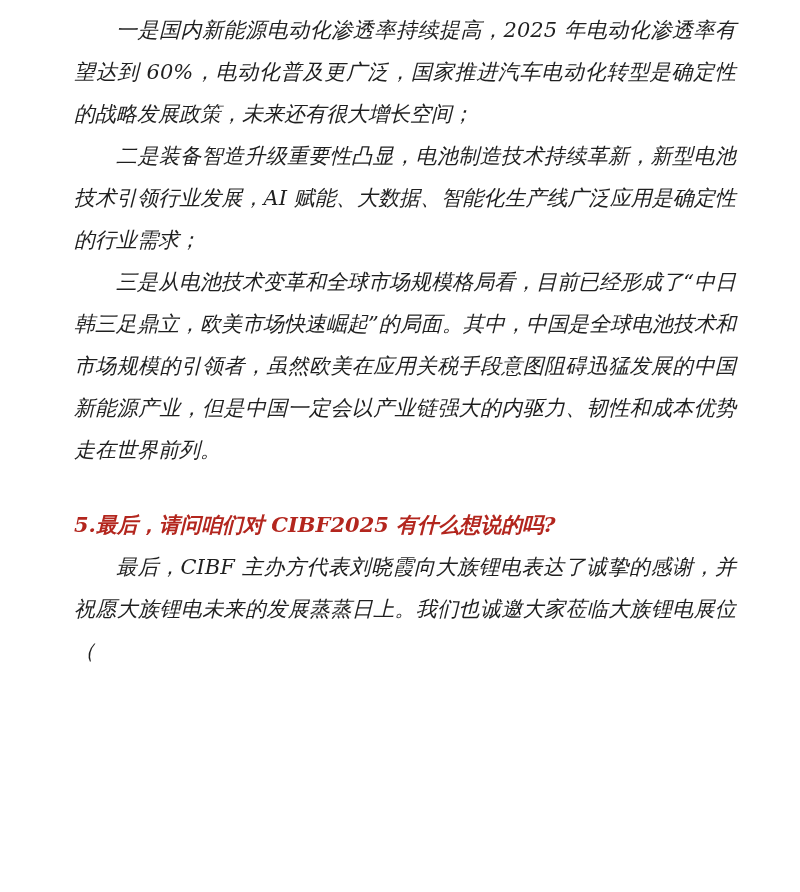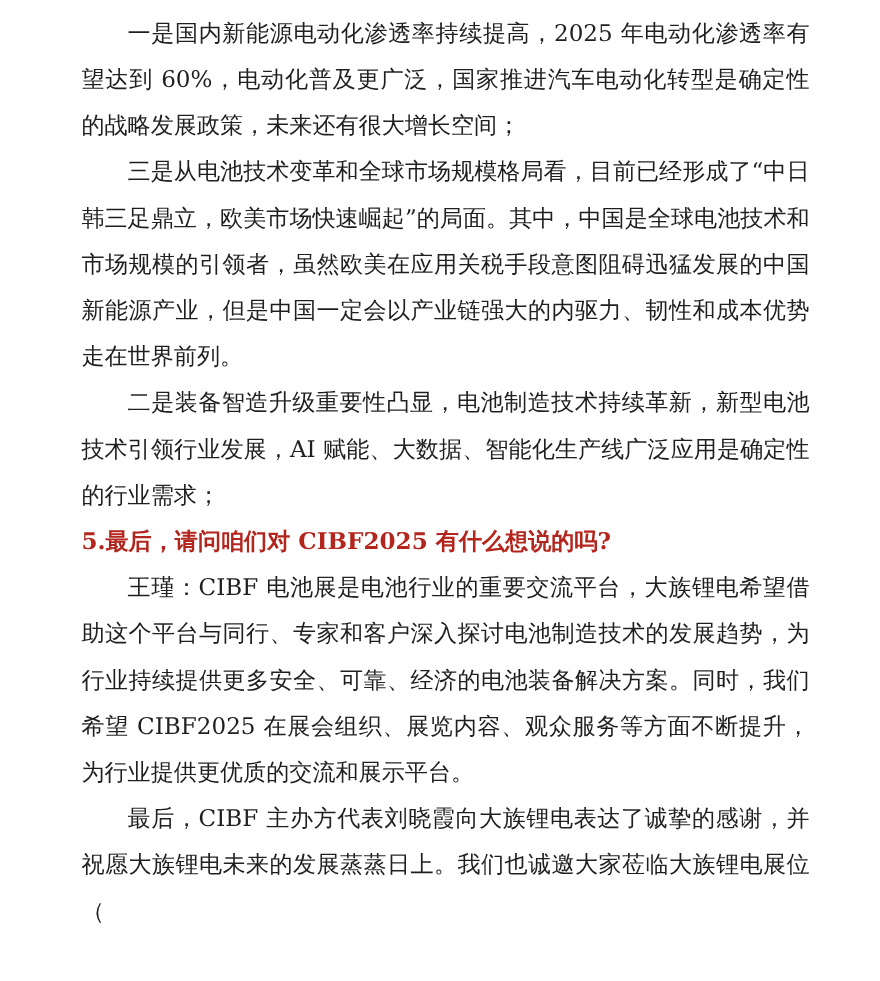--- a/index.html
+++ b/index.html
@@ -12,35 +12,35 @@
   }
   .content {
     box-sizing: border-box;
     padding: 9px 64px 0 74px;
     font-family: "DejaVu Serif", "Liberation Serif", serif;
     font-size: 21px;
     line-height: 42px;
     color: var(--text, #1f1f1f);
     text-align: justify;
   }
-  .content p { margin: 0; }
+  .content p { margin: 0; font-style: italic; }
   p.body { text-indent: 2em; }
   p.heading {
     text-indent: 0;
+    margin-top: 33px;
     font-weight: bold;
     color: var(--red, #b3261e);
   }
   .seg-red { color: var(--red, #b3261e); }
   .seg-text { color: var(--text, #1f1f1f); }
 </style>
 </head>
 <body>
 
 <div class="page">
   <div class="content" id="doc-body">
       <p class="body"><span class="seg-text">一是国内新能源电动化渗透率持续提高，2025 年电动化渗透率有望达到 60%，电动化普及更广泛，国家推进汽车电动化转型是确定性的战略发展政策，未来还有很大增长空间；</span></p>
+      <p class="body"><span class="seg-text">二是装备智造升级重要性凸显，电池制造技术持续革新，新型电池技术引领行业发展，AI 赋能、大数据、智能化生产线广泛应用是确定性的行业需求；</span></p>
       <p class="body"><span class="seg-text">三是从电池技术变革和全球市场规模格局看，目前已经形成了“中日韩三足鼎立，欧美市场快速崛起”的局面。其中，中国是全球电池技术和市场规模的引领者，虽然欧美在应用关税手段意图阻碍迅猛发展的中国新能源产业，但是中国一定会以产业链强大的内驱力、韧性和成本优势走在世界前列。</span></p>
-      <p class="body"><span class="seg-text">二是装备智造升级重要性凸显，电池制造技术持续革新，新型电池技术引领行业发展，AI 赋能、大数据、智能化生产线广泛应用是确定性的行业需求；</span></p>
       <p class="heading"><span class="seg-red">5.最后，请问咱们对 CIBF2025 有什么想说的吗?</span></p>
-      <p class="body"><span class="seg-text">王瑾：CIBF 电池展是电池行业的重要交流平台，大族锂电希望借助这个平台与同行、专家和客户深入探讨电池制造技术的发展趋势，为行业持续提供更多安全、可靠、经济的电池装备解决方案。同时，我们希望 CIBF2025 在展会组织、展览内容、观众服务等方面不断提升，为行业提供更优质的交流和展示平台。</span></p>
       <p class="body"><span class="seg-text">最后，CIBF 主办方代表刘晓霞向大族锂电表达了诚挚的感谢，并祝愿大族锂电未来的发展蒸蒸日上。我们也诚邀大家莅临大族锂电展位（</span></p>
     </div>
 </div>
 
 </body></html>

